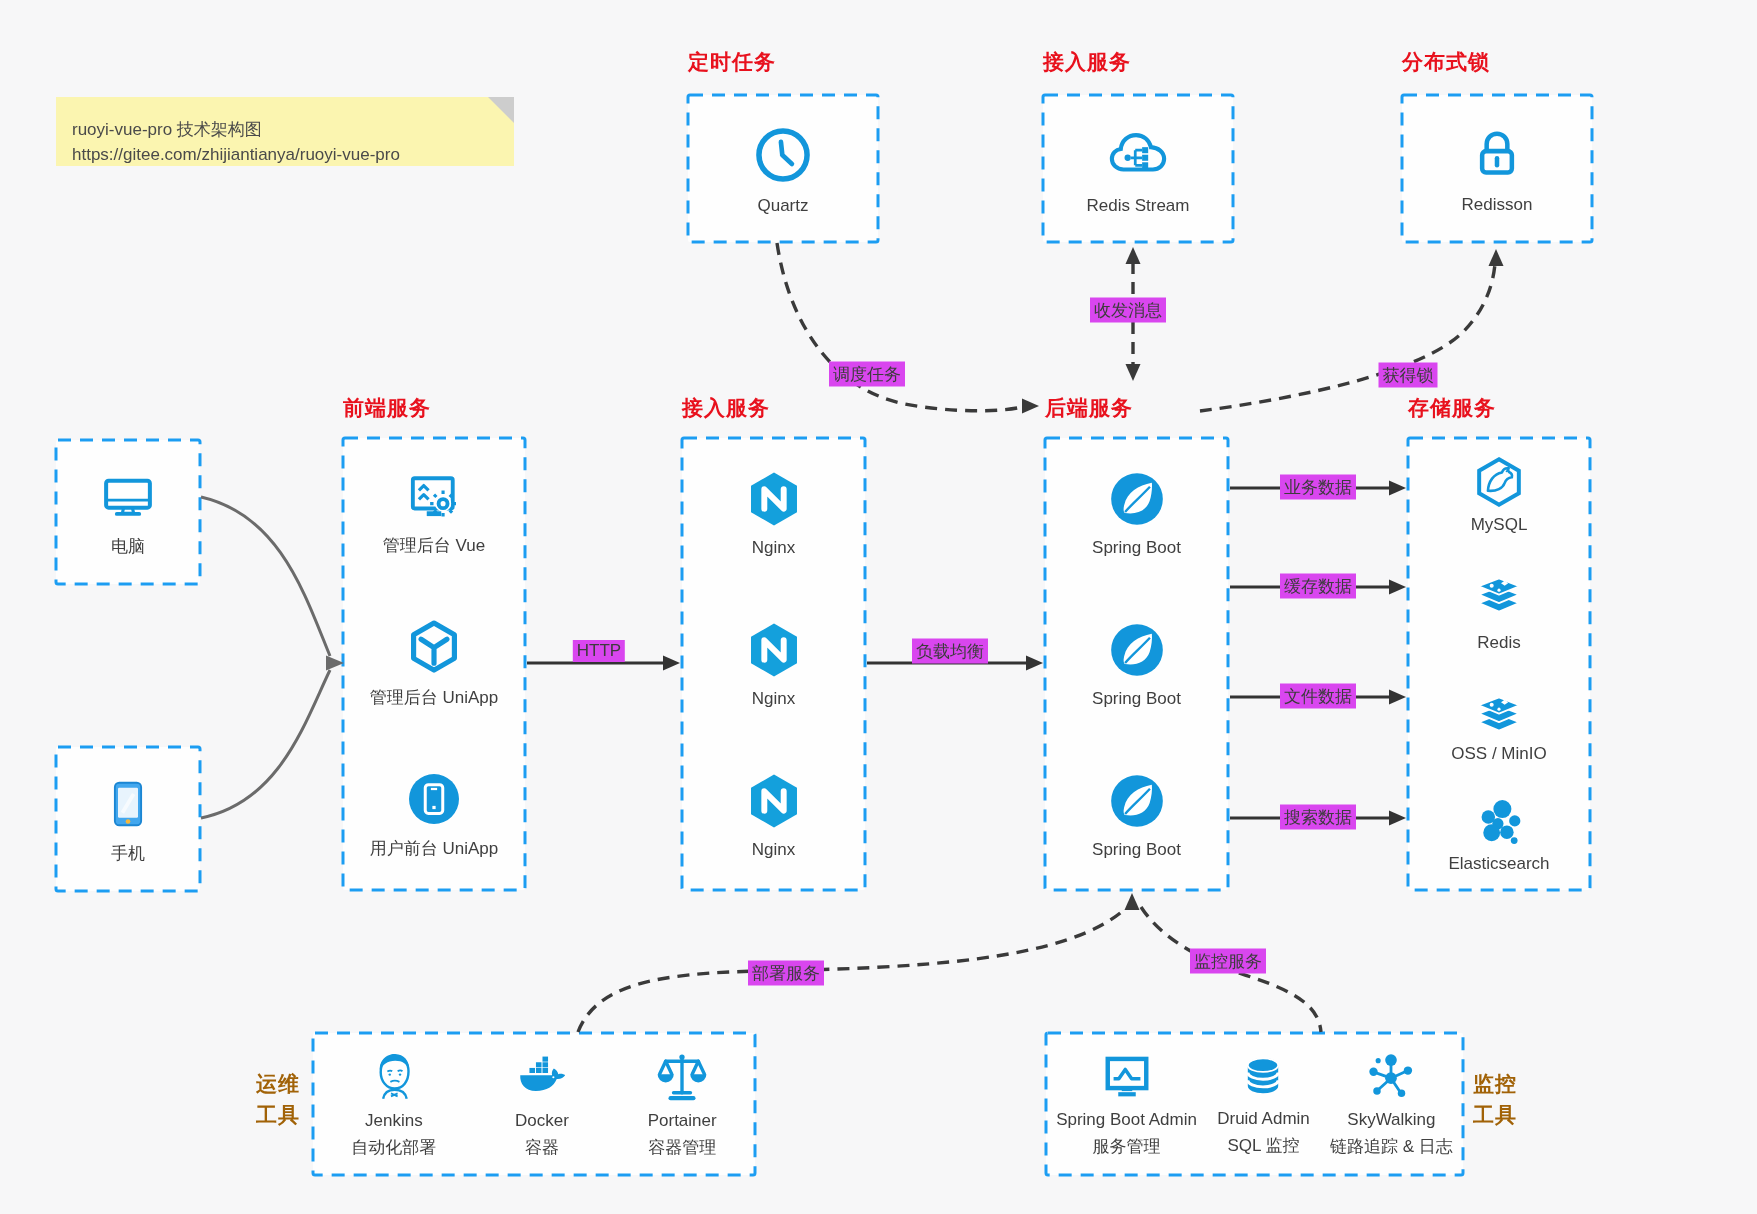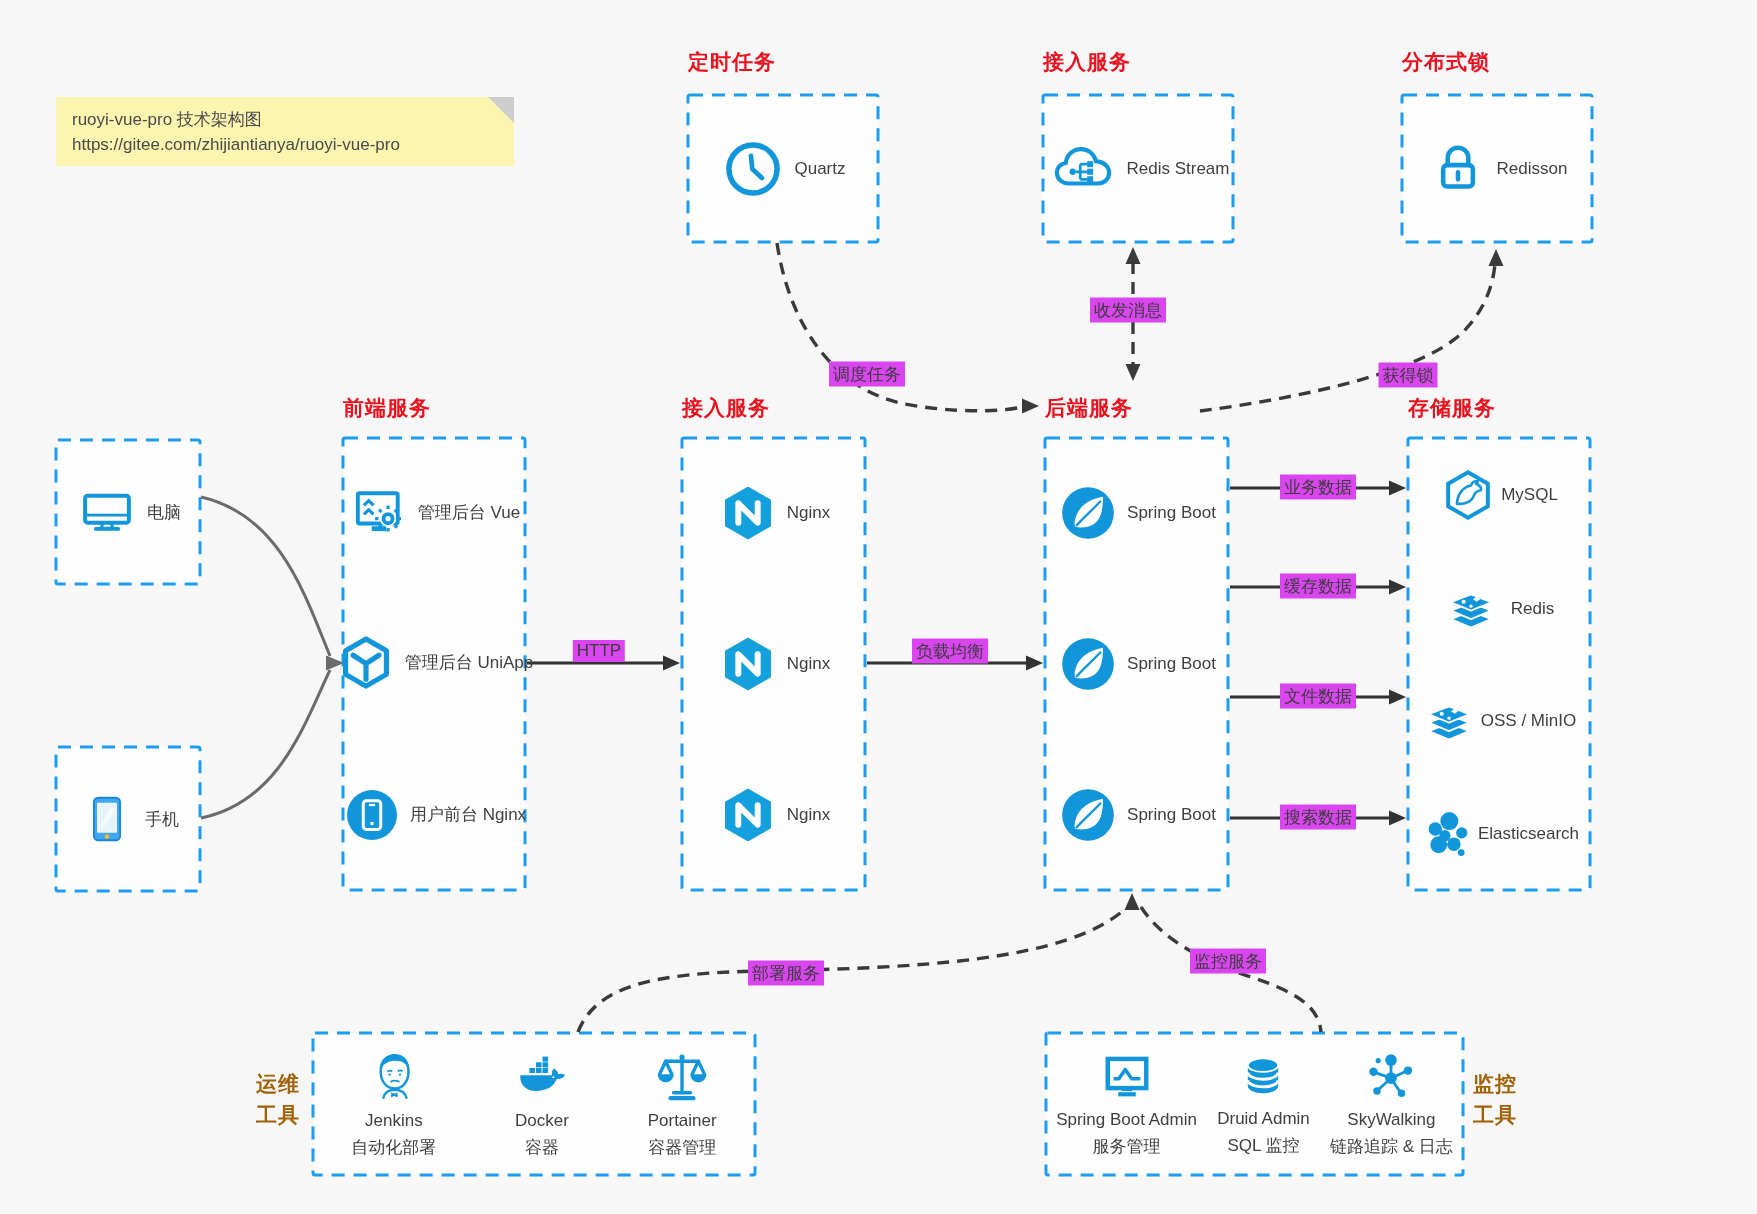--- a/index.html
+++ b/index.html
@@ -2,32 +2,32 @@
 <html><head>
 <meta charset="utf-8">
 <style>
   html,body{margin:0;padding:0;background:#e9e9ea;}
   .stage{position:relative;width:1757px;height:1214px;background:#f7f7f8;overflow:hidden;
          font-family:"Liberation Sans","DejaVu Sans",sans-serif;}
   .stage svg.wires{position:absolute;left:0;top:0;z-index:0;}
   .layer{position:absolute;z-index:1;}
   .vflex{display:flex;flex-direction:column;justify-content:space-around;align-items:center;}
   .hflex{display:flex;flex-direction:row;justify-content:space-around;align-items:center;}
-  .node{display:flex;flex-direction:row;align-items:center;gap:8px;}
+  .node{display:flex;flex-direction:column;align-items:center;gap:8px;}
   .bnode{display:flex;flex-direction:column;align-items:center;gap:3px;}
   .nlabel{font-size:17px;color:#3f3f3f;white-space:nowrap;}
   .blabel{font-size:17px;color:#3f3f3f;text-align:center;line-height:24px;white-space:nowrap;}
   .gtitle{position:absolute;z-index:2;text-align:left;font-size:21px;font-weight:700;
           color:#e8111d;letter-spacing:1px;white-space:nowrap;}
   .sidetitle{position:absolute;z-index:2;font-size:21px;font-weight:700;color:#a16207;
              line-height:31px;letter-spacing:1px;}
   .elabel{position:absolute;z-index:2;transform:translate(-50%,-50%);background:#d946ef;
           padding:1px 4px;font-size:17px;color:#3c3c3c;white-space:nowrap;}
   .note{position:absolute;left:56px;top:97px;width:458px;height:69px;background:#fbf5b0;
-        z-index:1;box-sizing:border-box;padding:10px 0 0 16px;}
+        z-index:1;box-sizing:border-box;padding:20px 0 0 16px;}
   .note .nline{font-size:17px;color:#4a4a4a;line-height:25px;}
   .fold{position:absolute;right:0;top:0;}
   .ic{display:block;}
 </style>
 </head>
 <body>
 
 <div class="stage">
 
   <svg class="wires" width="1757" height="1214" viewBox="0 0 1757 1214">
@@ -188,21 +188,21 @@
       </svg>
       <div class="nlabel">管理后台 UniApp</div>
     </div>
     <div class="node">
       <svg class="ic" width="60" height="60" viewBox="0 0 48 48">
         <circle cx="24" cy="24" r="20" fill="#1296db"></circle>
         <rect x="17" y="12.5" width="14" height="23" rx="2.5" fill="none" stroke="#ffffff" stroke-width="2.4"></rect>
         <path d="M21.5 16 H26.5" stroke="#ffffff" stroke-width="1.8"></path>
         <rect x="22.7" y="29.5" width="2.6" height="2.6" fill="#ffffff"></rect>
       </svg>
-      <div class="nlabel">用户前台 Nginx</div>
+      <div class="nlabel">用户前台 UniApp</div>
     </div>
   </div>
 
   <div class="layer vflex" style="left:682px;top:438px;width:183px;height:452px">
     <div class="node">
       <svg class="ic" width="62" height="62" viewBox="0 0 48 48">
         <path d="M24 3.5 L41.8 13.8 V34.2 L24 44.5 L6.2 34.2 V13.8 Z" fill="#14a0dc"></path>
         <path d="M16.5 31.5 V16.5 L31.5 31.5 V16.5" fill="none" stroke="#ffffff" stroke-width="4.6" stroke-linecap="round" stroke-linejoin="round"></path>
       </svg>
       <div class="nlabel">Nginx</div>

